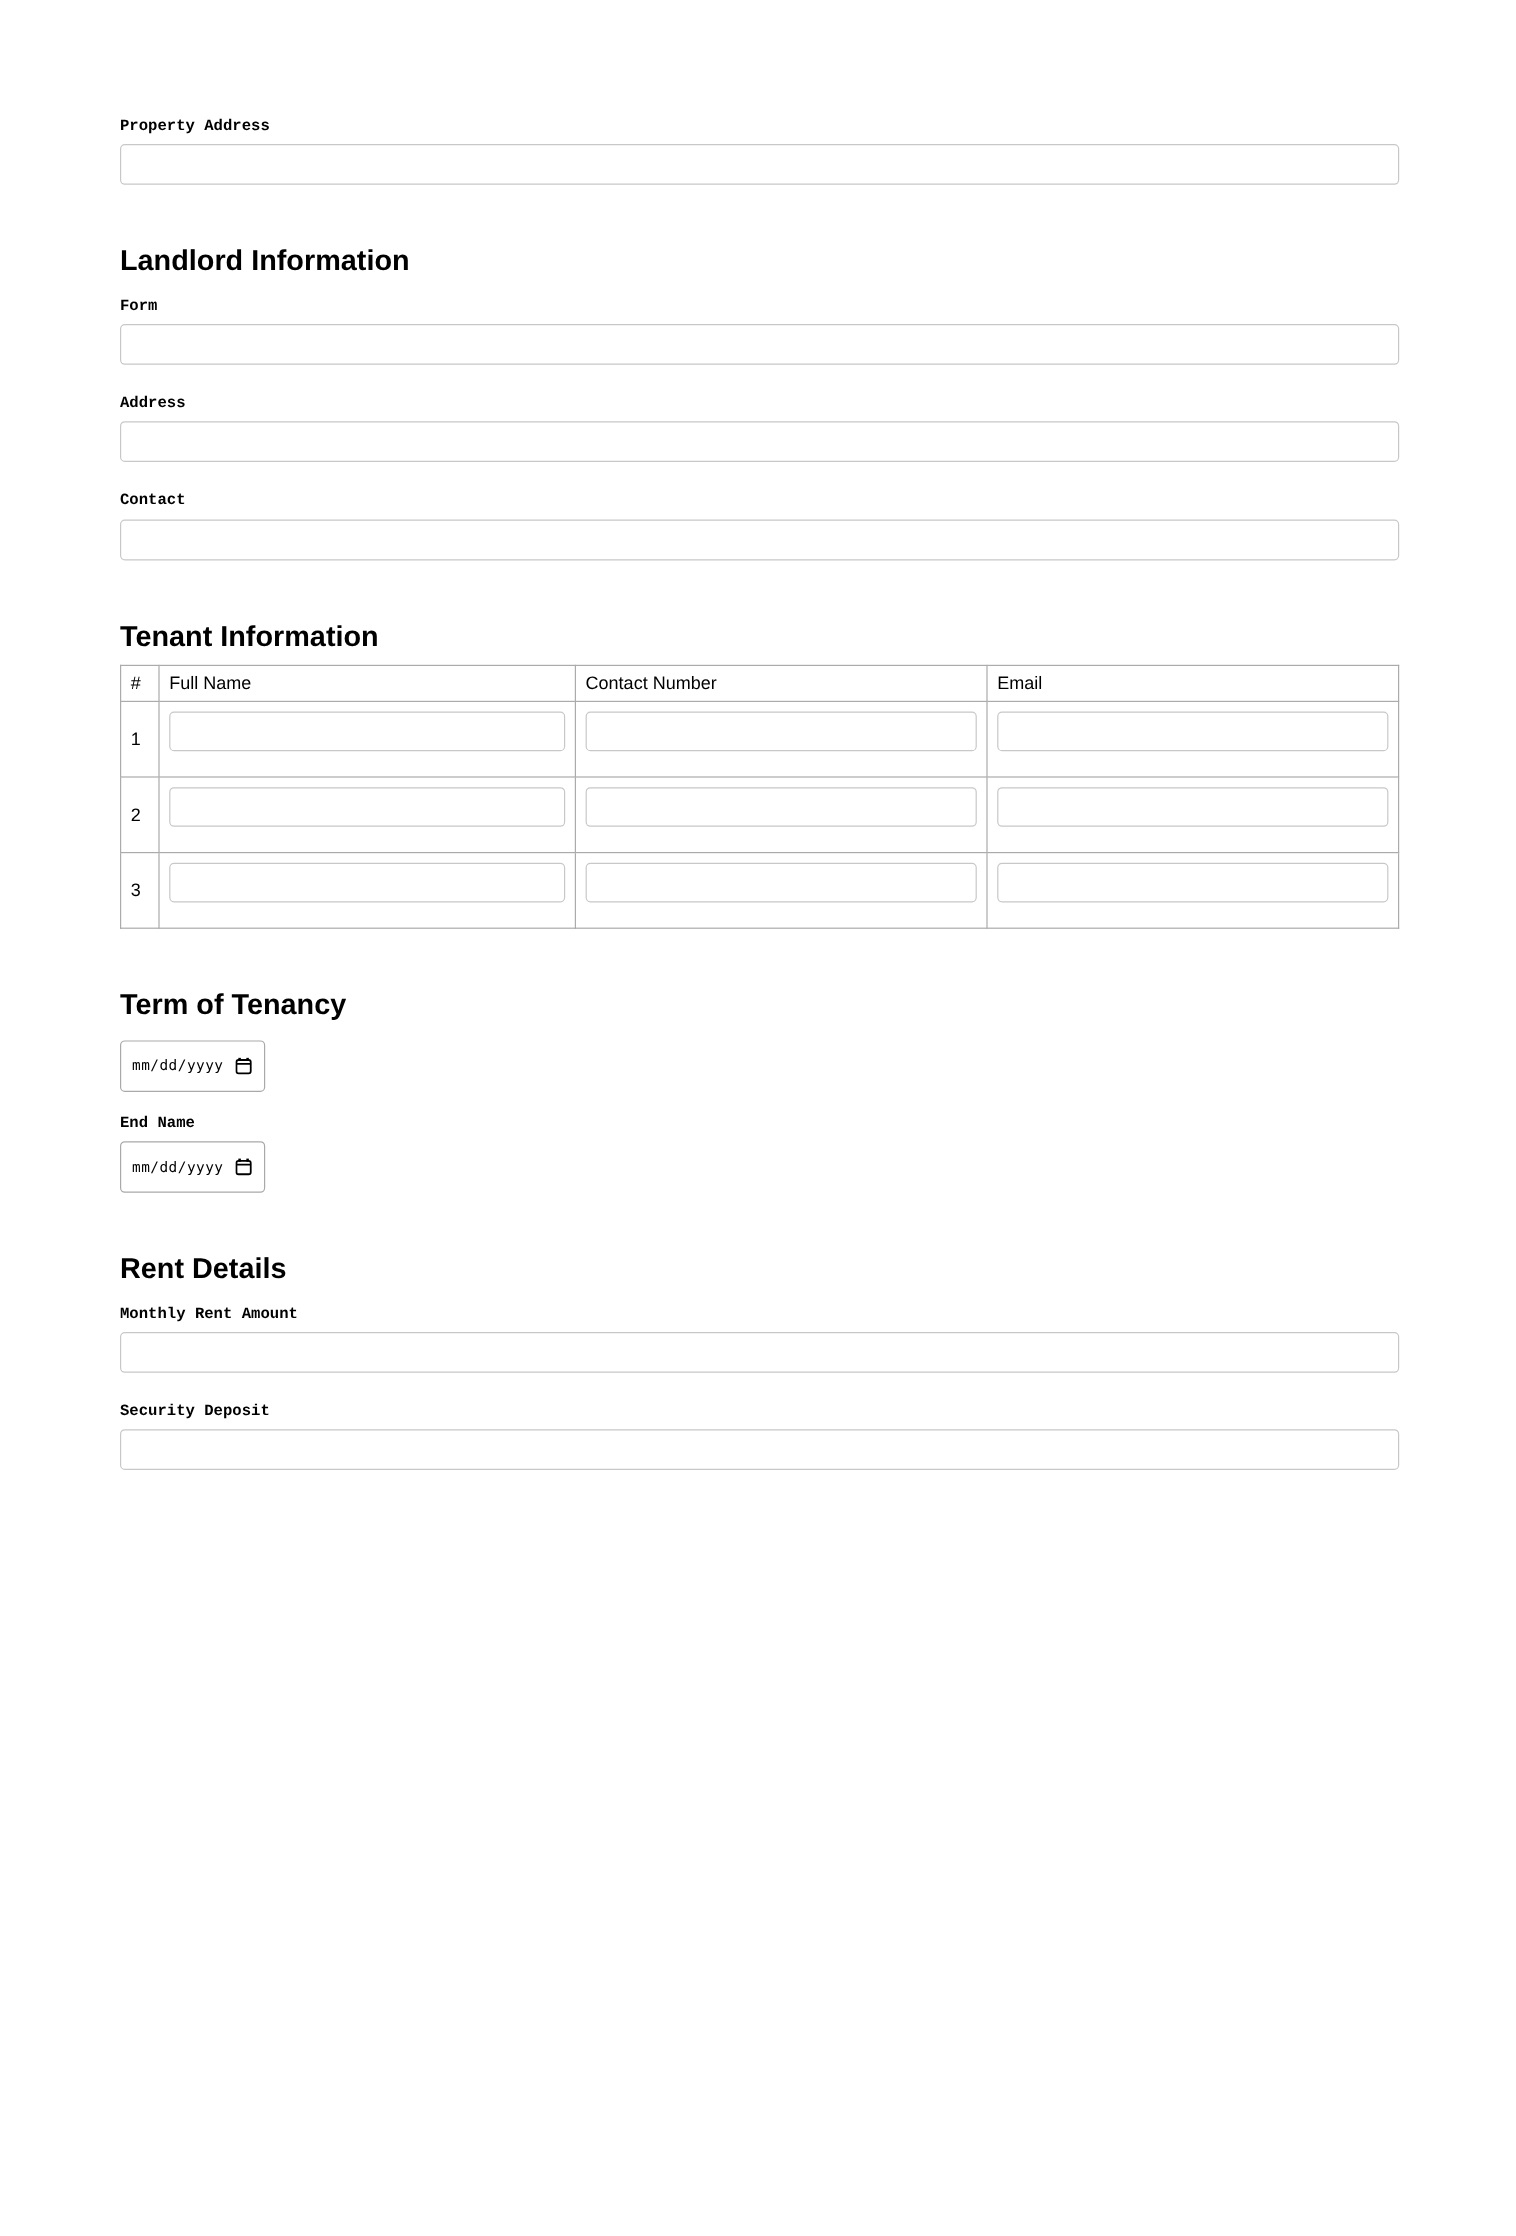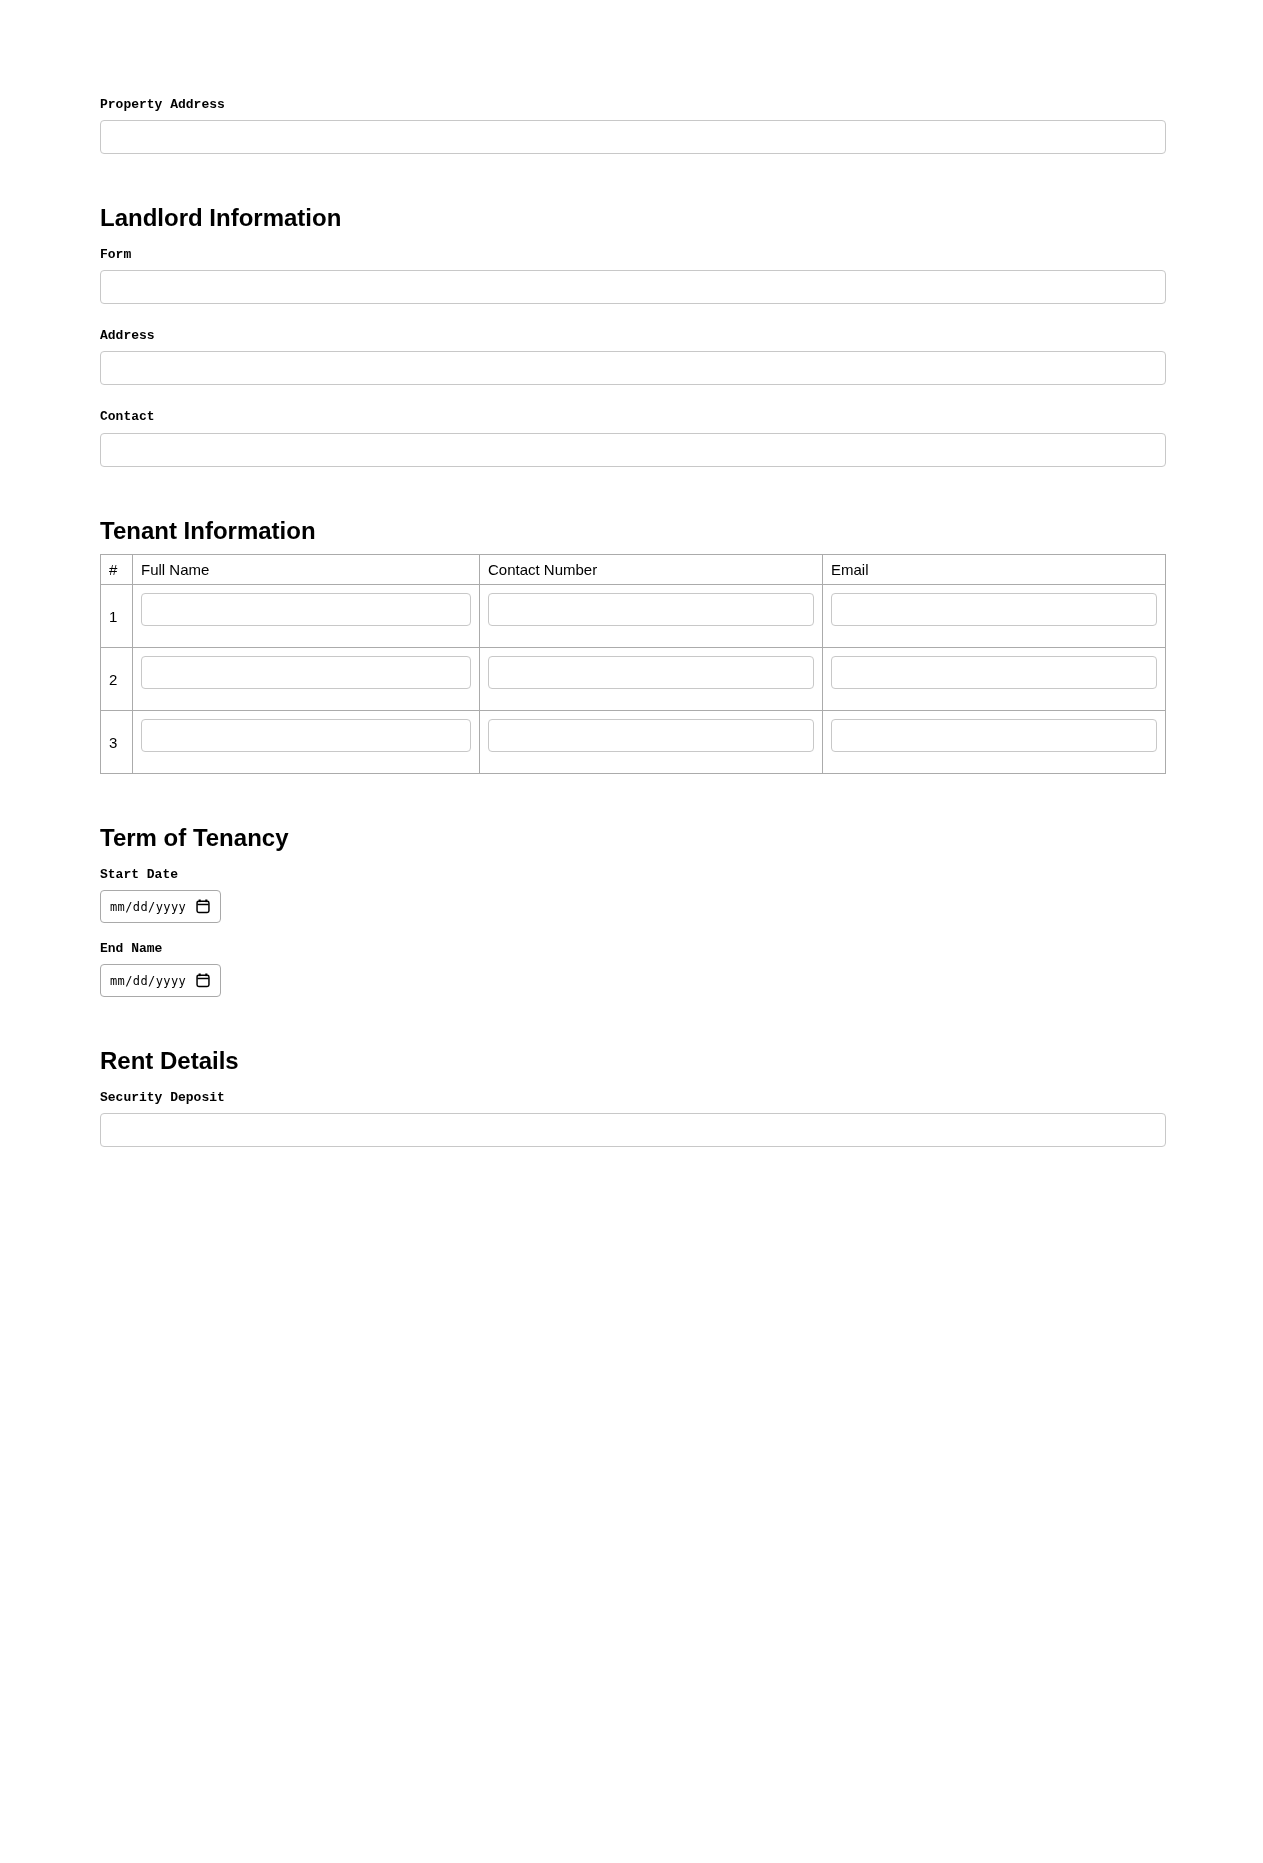--- a/index.html
+++ b/index.html
@@ -72,21 +72,21 @@
   .tenant-table td.num-cell {
     vertical-align: middle;
     padding: 0 8px;
     font-size: 15px;
   }
   .tenant-table .cell-input { height: 33px; }
 
   .date-field { margin-bottom: 18px; }
   .date-input {
     width: 121px;
-    height: 33px;
+    height: 43px;
     border: 1px solid #a9a9a9;
     border-radius: 4px;
     background: #fff;
     display: flex;
     align-items: center;
     justify-content: space-between;
     padding: 0 10px 0 9px;
     cursor: text;
   }
   .date-text {
@@ -179,21 +179,20 @@
         <td class="input-cell">
             <input class="text-input cell-input" type="text" value="" style="">
           </td>
       </tr>
     </tbody>
   </table>
 
   <h2 class="section-heading after-table">Term of Tenancy</h2>
 
   <div class="date-field">
-    <label class="field-label">Start Date</label>
     <div class="date-input">
       <span class="date-text">mm/dd/yyyy</span>
       <span class="cal-icon">
         <svg width="14" height="15" viewBox="0 0 16 17">
           <rect x="3" y="0.5" width="2.4" height="3" fill="#000"></rect>
           <rect x="10.6" y="0.5" width="2.4" height="3" fill="#000"></rect>
           <rect x="1.2" y="2.6" width="13.6" height="12.8" rx="2" fill="none" stroke="#000" stroke-width="1.7"></rect>
           <line x1="1.5" y1="6.2" x2="14.5" y2="6.2" stroke="#000" stroke-width="1.7"></line>
         </svg>
       </span>
@@ -210,20 +209,24 @@
           <rect x="10.6" y="0.5" width="2.4" height="3" fill="#000"></rect>
           <rect x="1.2" y="2.6" width="13.6" height="12.8" rx="2" fill="none" stroke="#000" stroke-width="1.7"></rect>
           <line x1="1.5" y1="6.2" x2="14.5" y2="6.2" stroke="#000" stroke-width="1.7"></line>
         </svg>
       </span>
     </div>
   </div>
 
   <h2 class="section-heading">Rent Details</h2>
 
+  <div class="field">
+    <label class="field-label">Monthly Rent Amount</label>
+    <input class="text-input" type="text" value="" style="">
+  </div>
 
 
   <div class="field">
     <label class="field-label">Security Deposit</label>
     <input class="text-input" type="text" value="" style="">
   </div>
 
 </div>
 
 </body></html>

